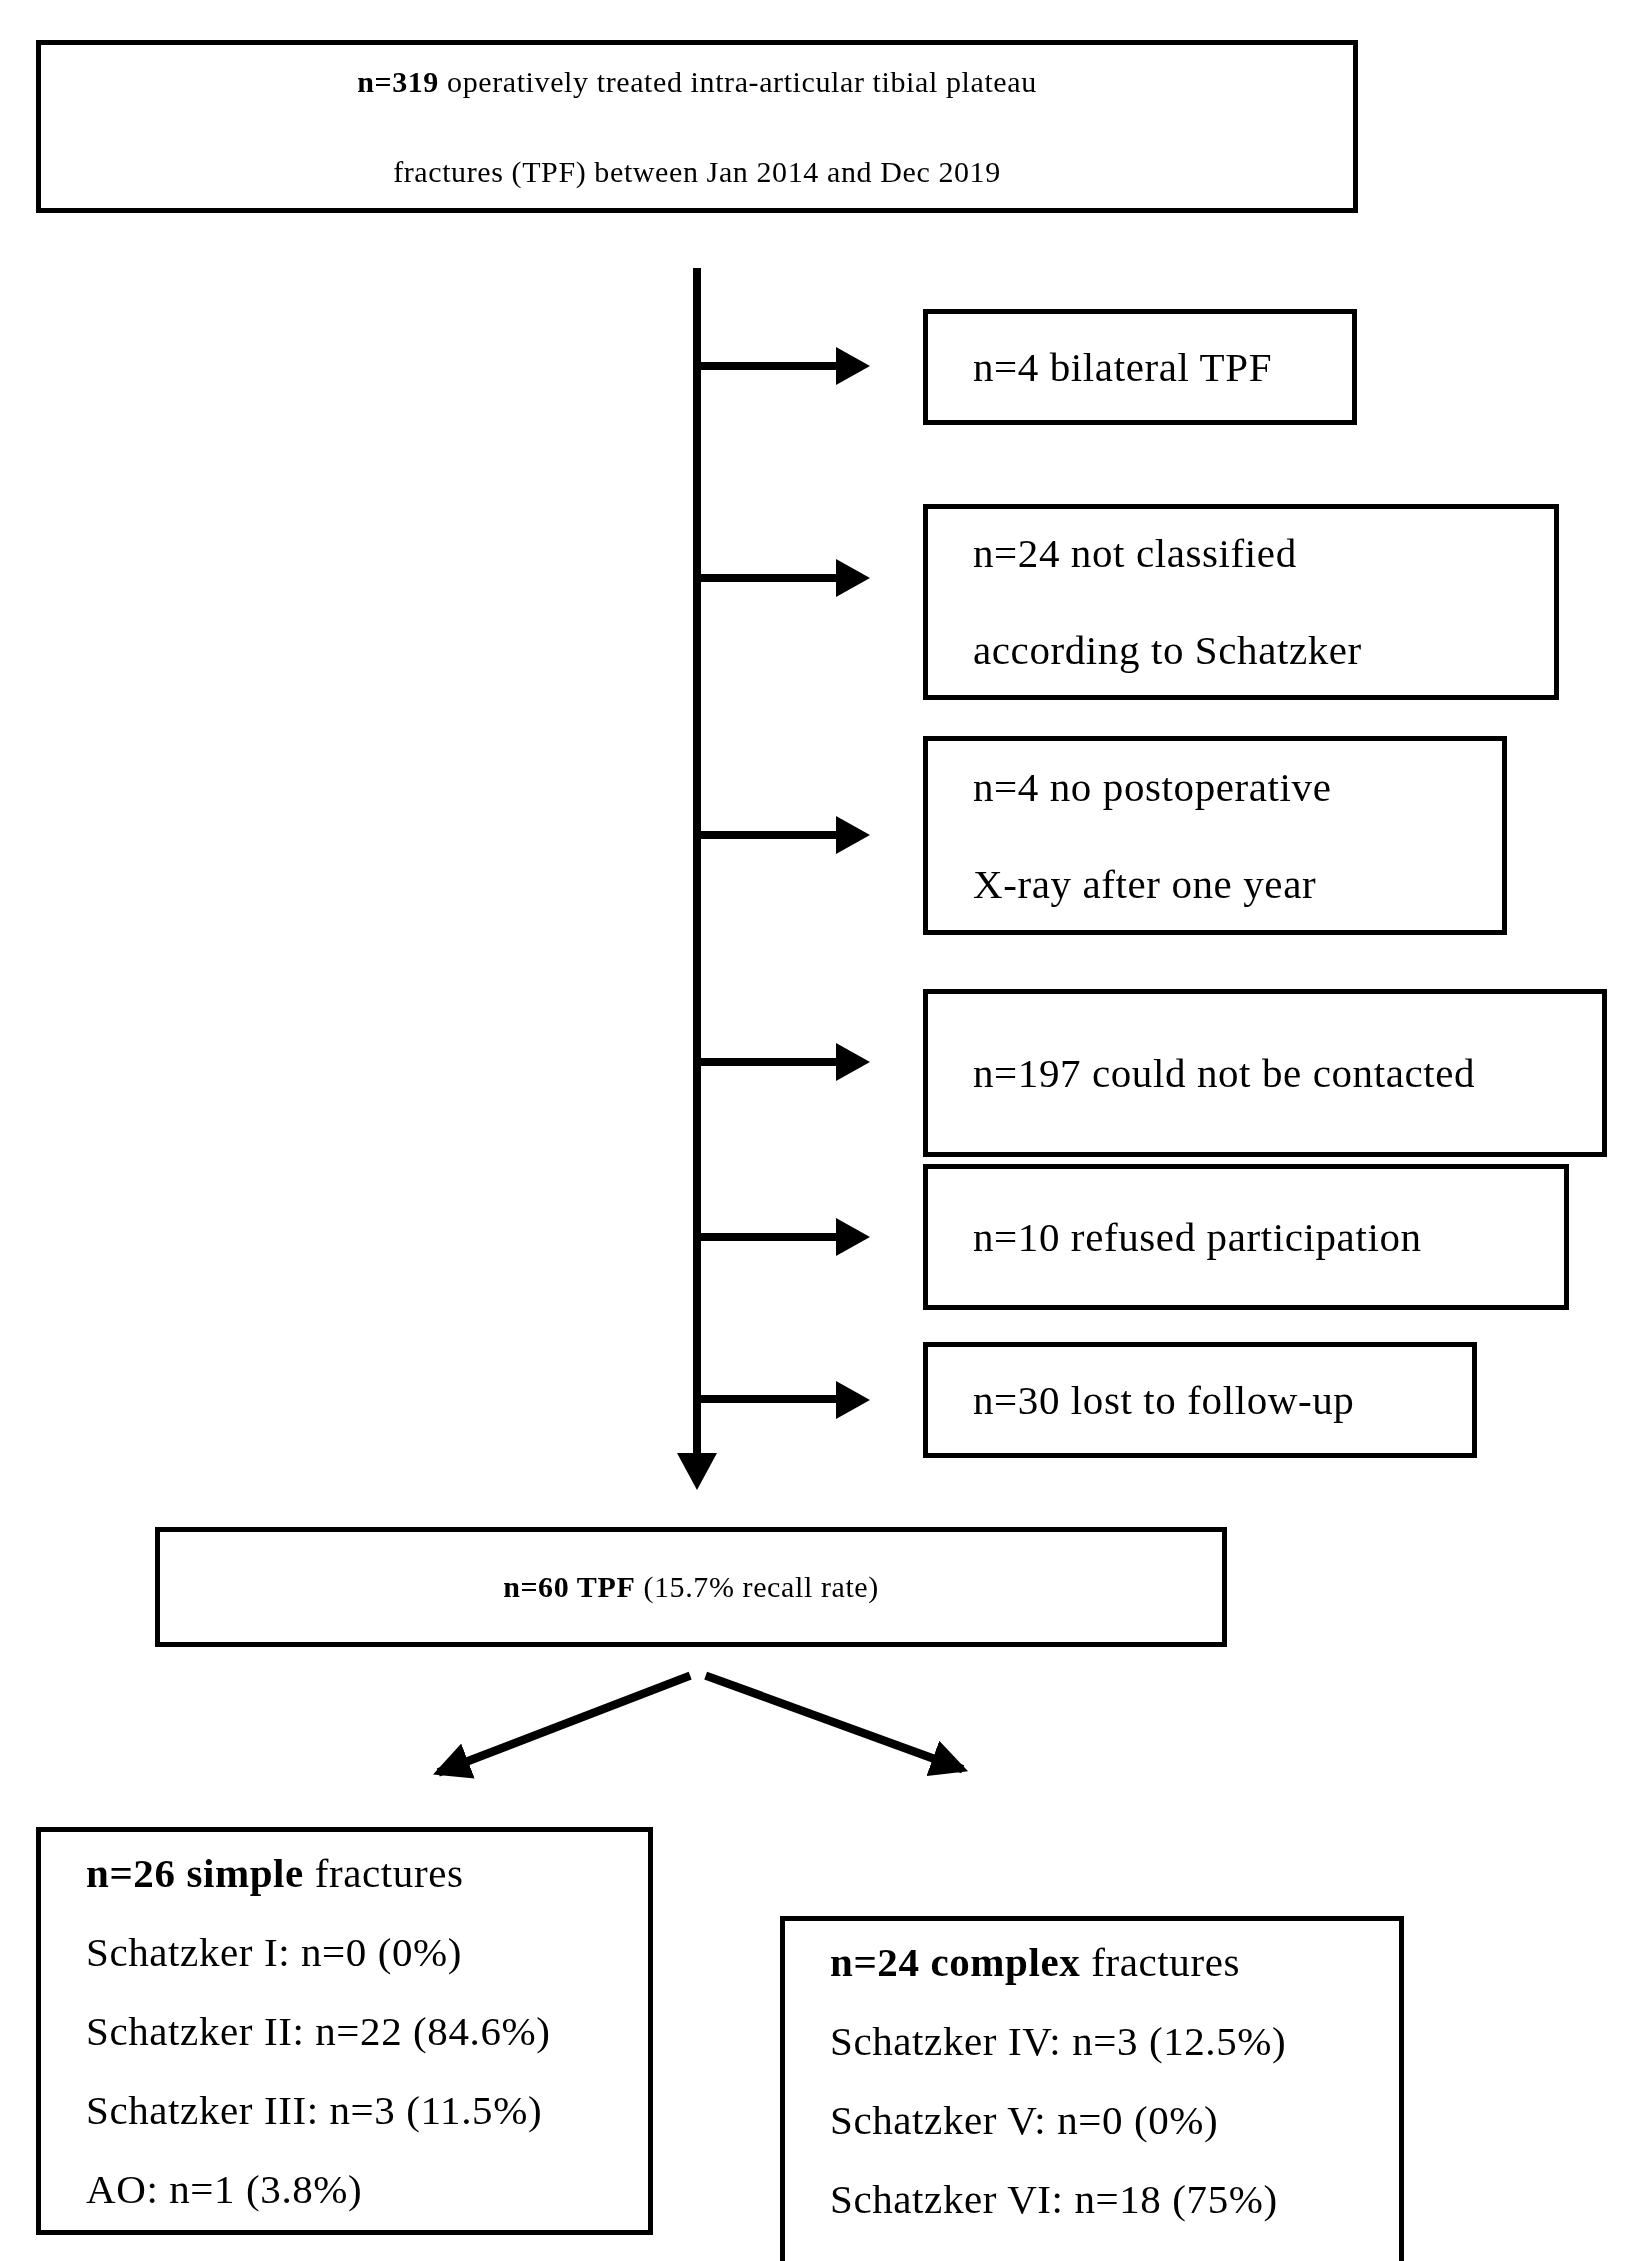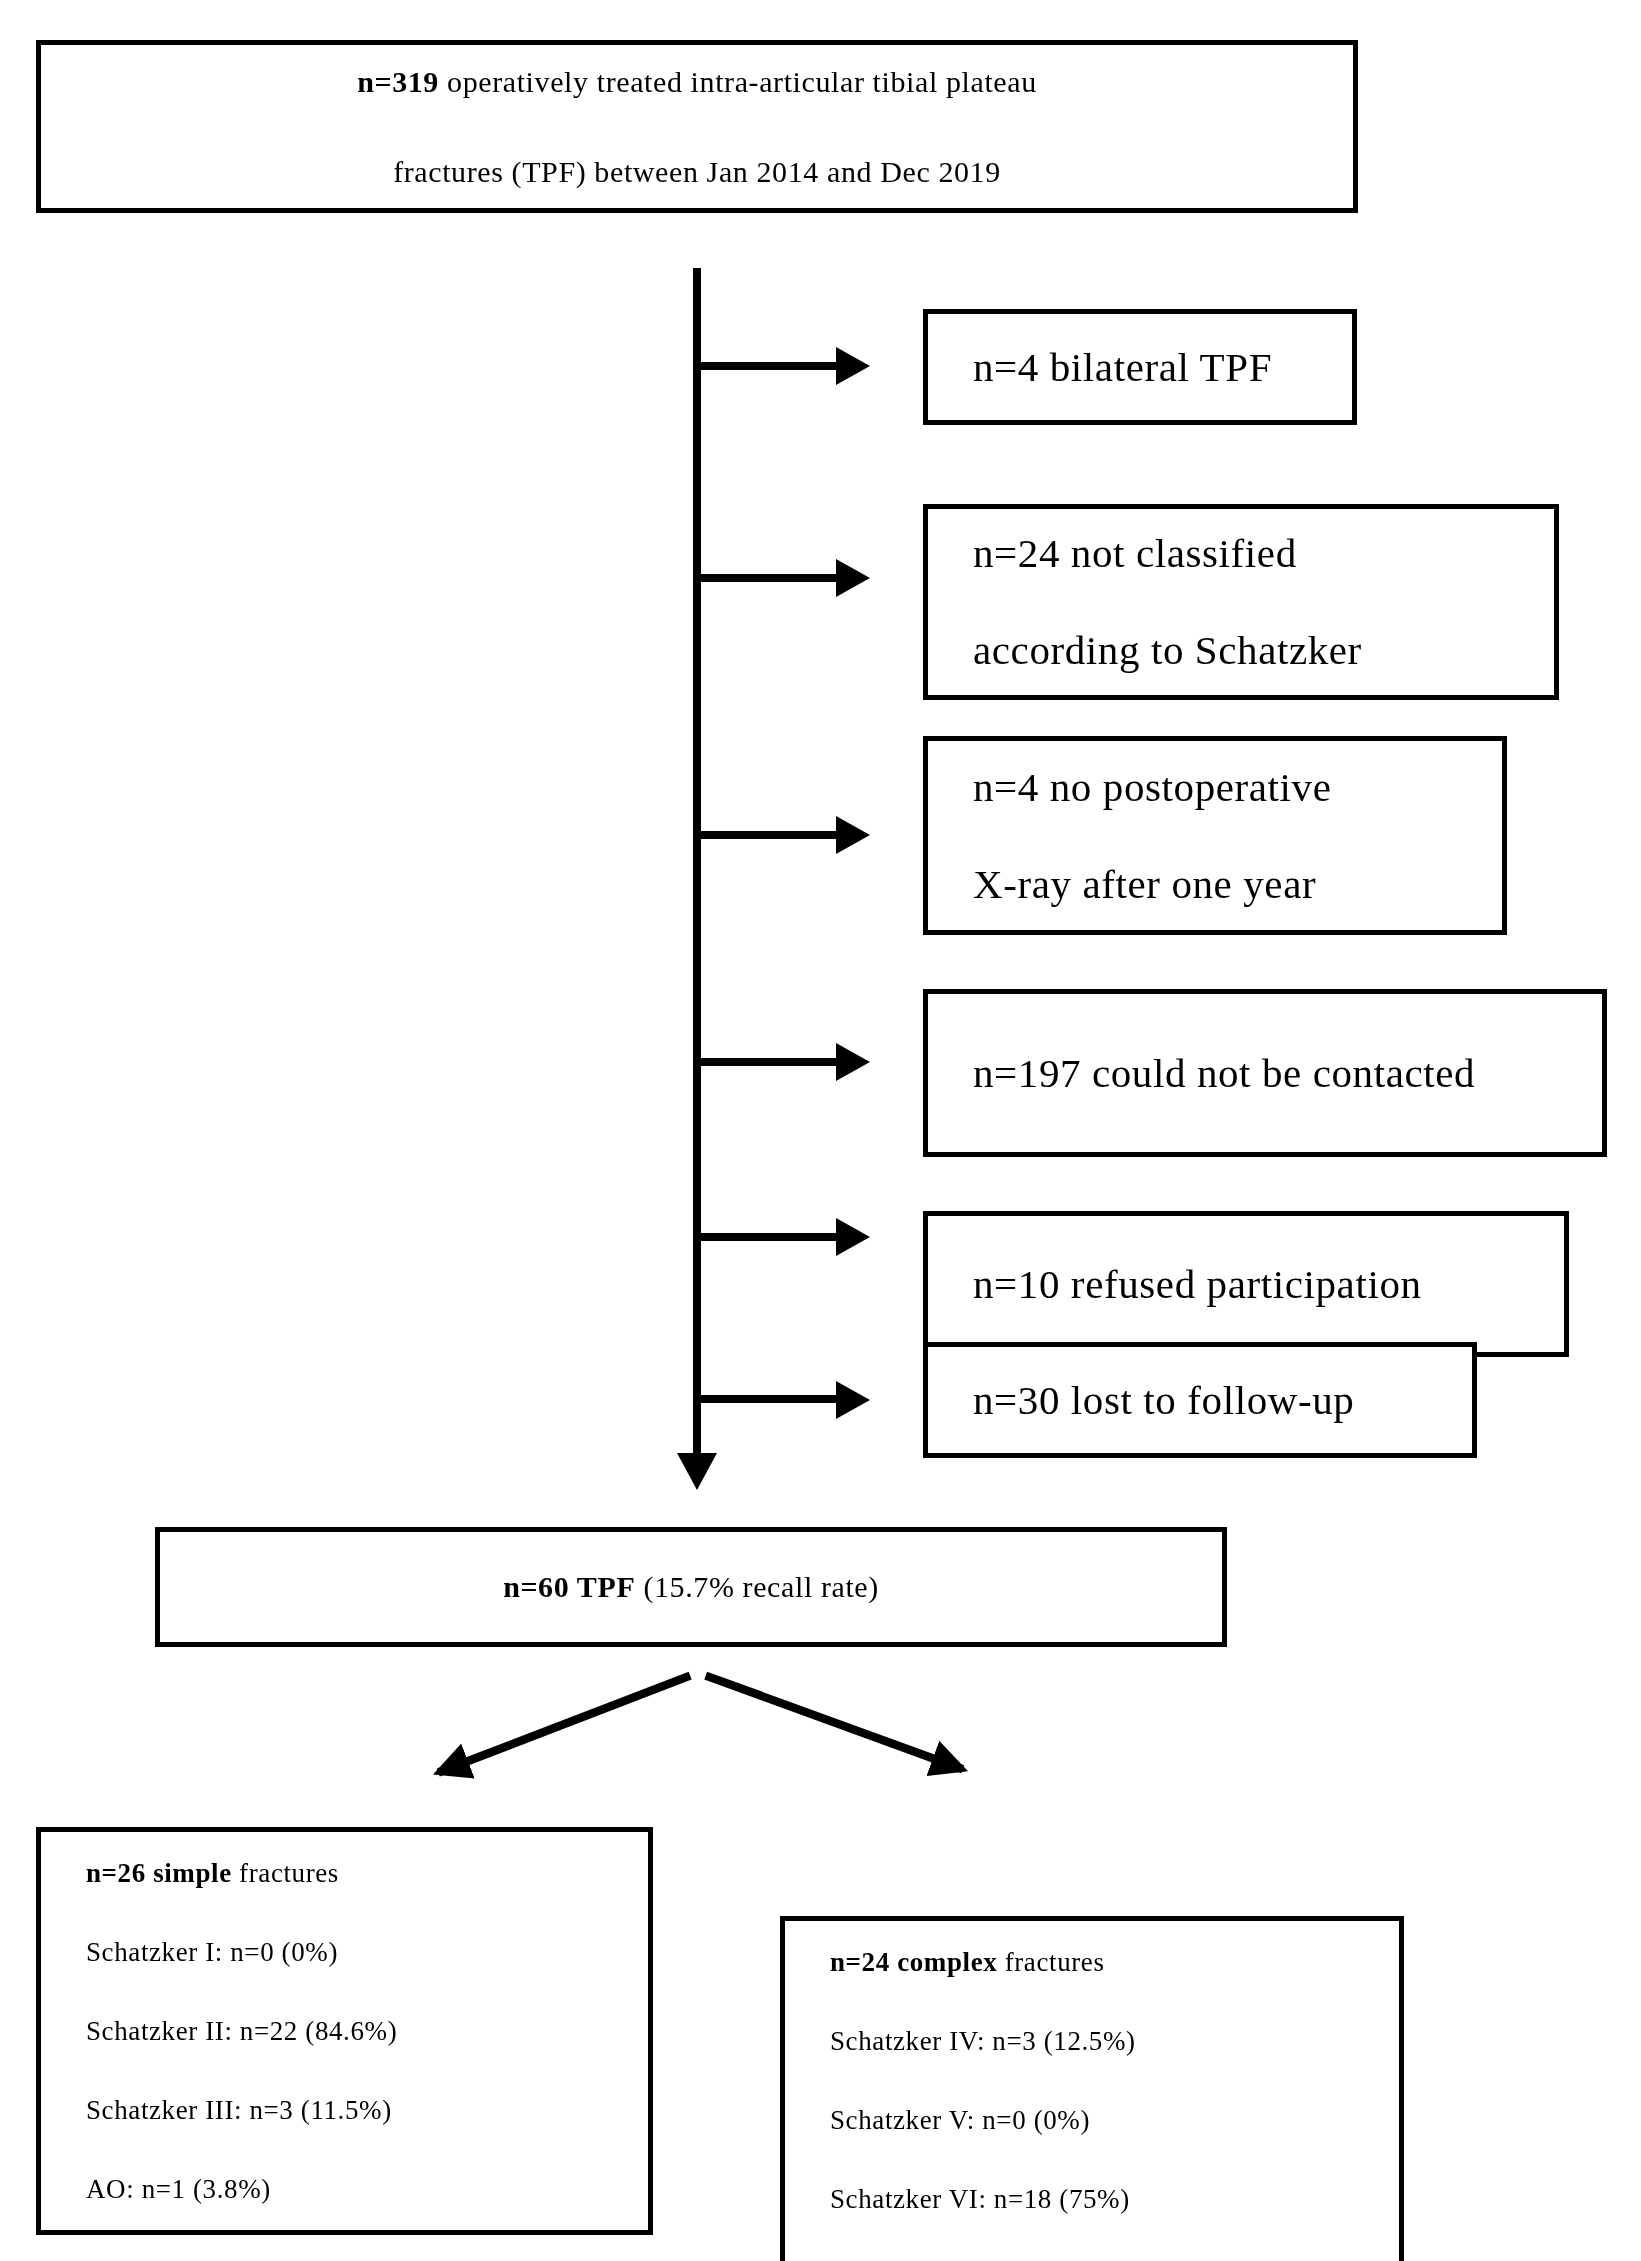--- a/index.html
+++ b/index.html
@@ -22,21 +22,21 @@
     border: 5.8px solid #000000;
     background: #ffffff;
     display: flex;
     flex-direction: column;
     justify-content: center;
   }
   .centered { text-align: center; }
   .leftpad { padding-left: 45px; padding-right: 14px; }
   .t64 { font-size: 30px; line-height: 90px; letter-spacing: 0.6px; }
   .t64tight { font-size: 41px; line-height: 97px; letter-spacing: 0.6px; }
-  .t63 { font-size: 27px; line-height: 79px; letter-spacing: 0.6px; }
+  .t63 { font-size: 41px; line-height: 79px; letter-spacing: 0.6px; }
   .b { font-weight: bold; }
   .hline {
     position: absolute;
     background: #000000;
     height: 8.4px;
   }
   .vline {
     position: absolute;
     background: #000000;
     width: 8.4px;
@@ -95,21 +95,21 @@
   </div>
 
   <div class="hline" style="left:697px; top:1058px; width:139px;"></div>
   <div class="arrow-right" style="left:836px; top:1043px;"></div>
   <div class="box leftpad t64tight" style="left:923px; top:989px; width:684px; height:168px;">
     <div>n=197 could not be contacted</div>
   </div>
 
   <div class="hline" style="left:697px; top:1233px; width:139px;"></div>
   <div class="arrow-right" style="left:836px; top:1218px;"></div>
-  <div class="box leftpad t64tight" style="left:923px; top:1164px; width:646px; height:146px;margin-top:47px;">
+  <div class="box leftpad t64tight" style="left:923px; top:1164px; width:646px; height:146px;">
     <div>n=10 refused participation</div>
   </div>
 
   <div class="hline" style="left:697px; top:1395px; width:139px;"></div>
   <div class="arrow-right" style="left:836px; top:1381px;"></div>
   <div class="box leftpad t64tight" style="left:923px; top:1342px; width:554px; height:116px;">
     <div>n=30 lost to follow-up</div>
   </div>
 
   <div class="box centered t64" style="left:155px; top:1527px; width:1072px; height:120px;">

